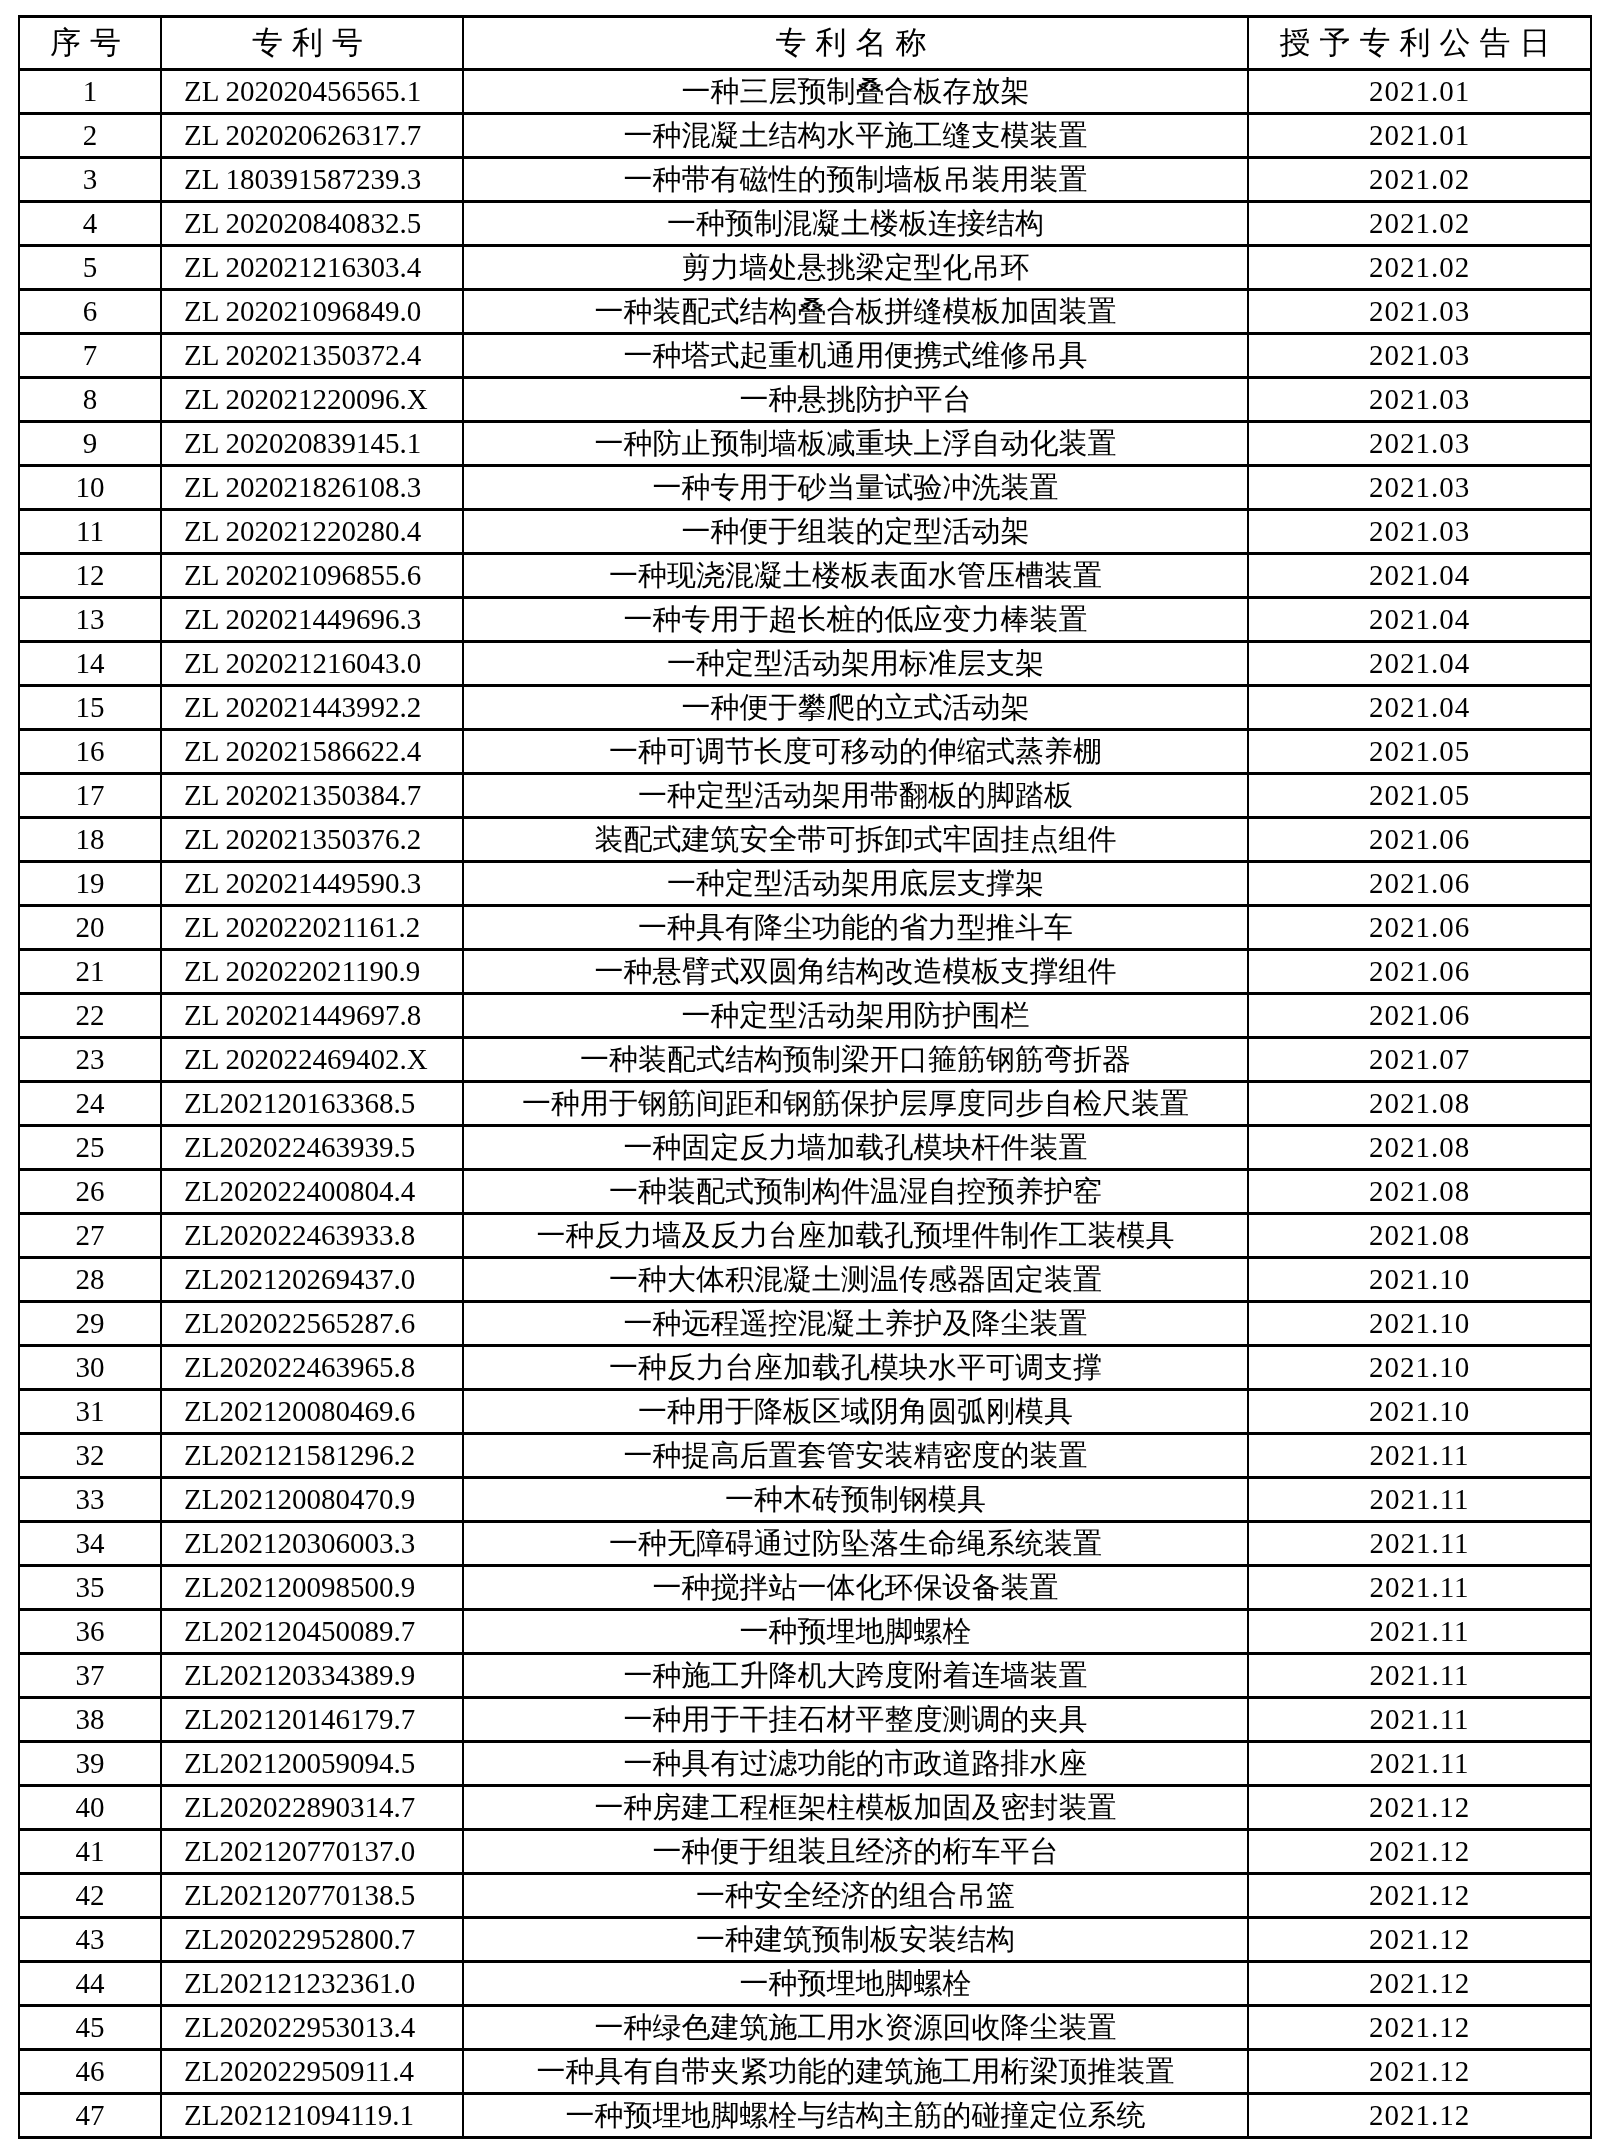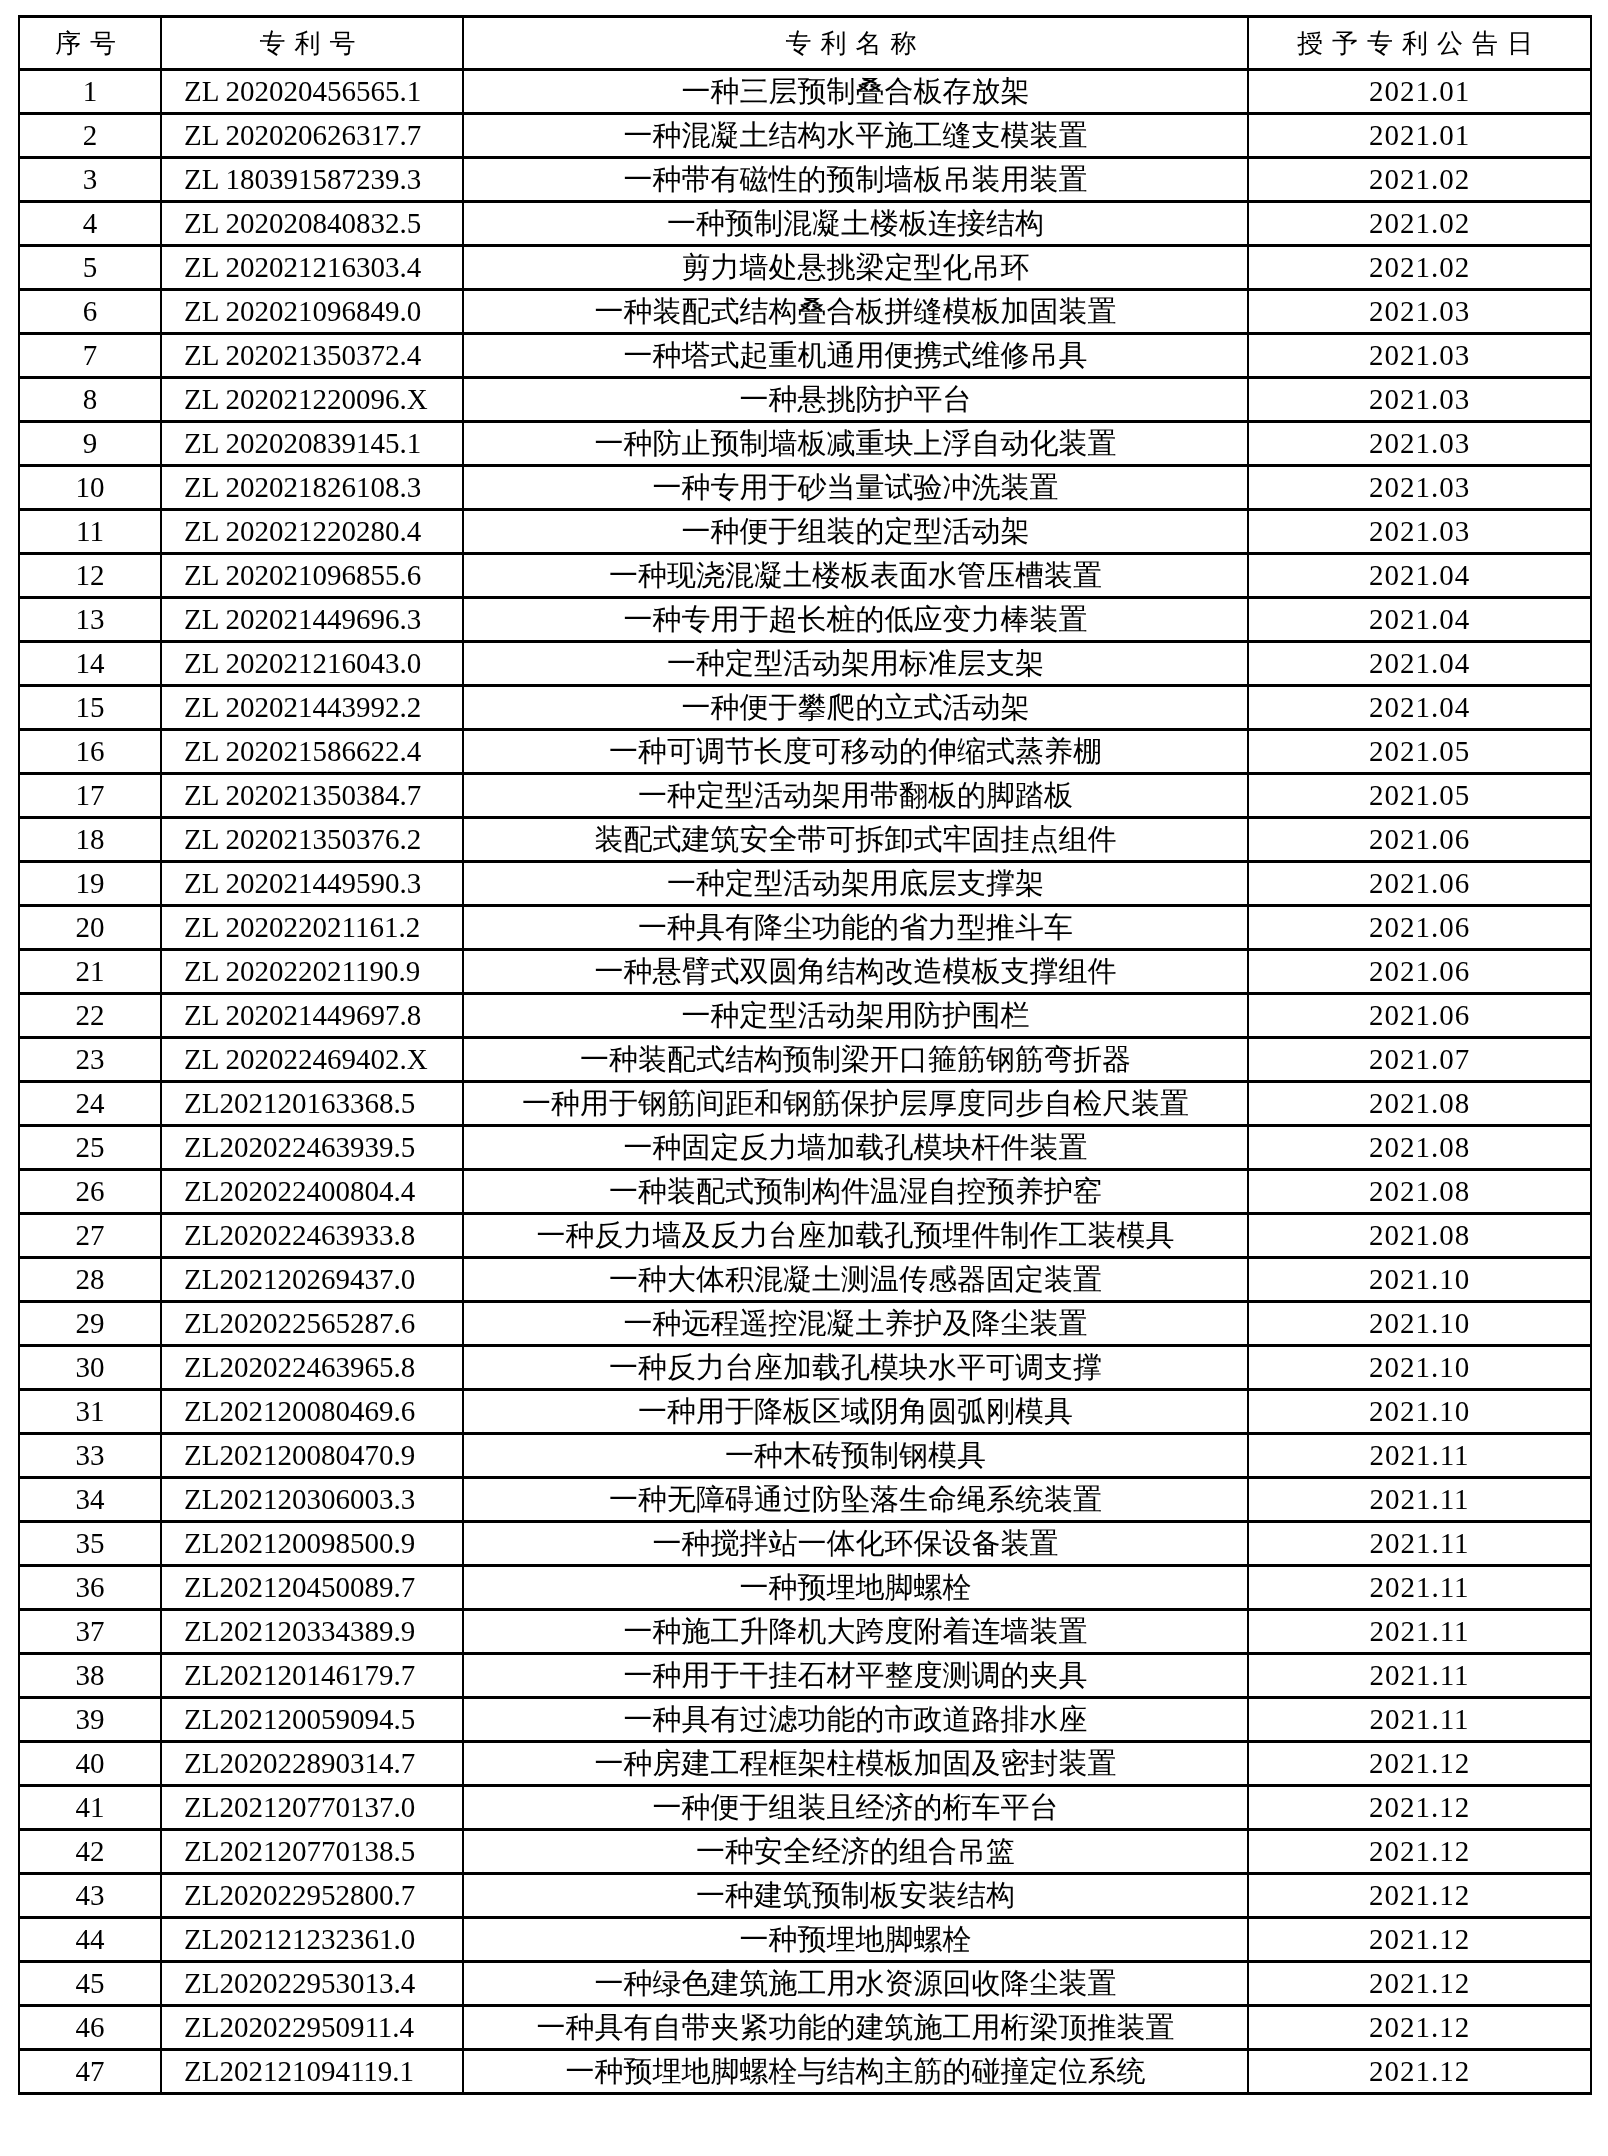--- a/index.html
+++ b/index.html
@@ -27,21 +27,21 @@
     border: 2px solid #000000;
     border-top-width: 3px;
     border-bottom-width: 3px;
     overflow: hidden;
     white-space: nowrap;
     padding: 0;
     vertical-align: middle;
   }
   .patent-table th {
     height: 50px;
-    font-size: 26px;
+    font-size: 31px;
     font-weight: normal;
     letter-spacing: 9px;
     text-align: center;
   }
   .patent-table td {
     height: 41px;
     font-size: 29px;
   }
   td.col-no   { text-align: center; }
   td.col-patent {
@@ -254,20 +254,26 @@
         <td class="col-title">一种反力台座加载孔模块水平可调支撑</td>
         <td class="col-date">2021.10</td>
       </tr>
       <tr>
         <td class="col-no">31</td>
         <td class="col-patent">ZL202120080469.6</td>
         <td class="col-title">一种用于降板区域阴角圆弧刚模具</td>
         <td class="col-date">2021.10</td>
       </tr>
       <tr>
+        <td class="col-no">32</td>
+        <td class="col-patent">ZL202121581296.2</td>
+        <td class="col-title">一种提高后置套管安装精密度的装置</td>
+        <td class="col-date">2021.11</td>
+      </tr>
+      <tr>
         <td class="col-no">33</td>
         <td class="col-patent">ZL202120080470.9</td>
         <td class="col-title">一种木砖预制钢模具</td>
         <td class="col-date">2021.11</td>
       </tr>
       <tr>
         <td class="col-no">34</td>
         <td class="col-patent">ZL202120306003.3</td>
         <td class="col-title">一种无障碍通过防坠落生命绳系统装置</td>
         <td class="col-date">2021.11</td>

